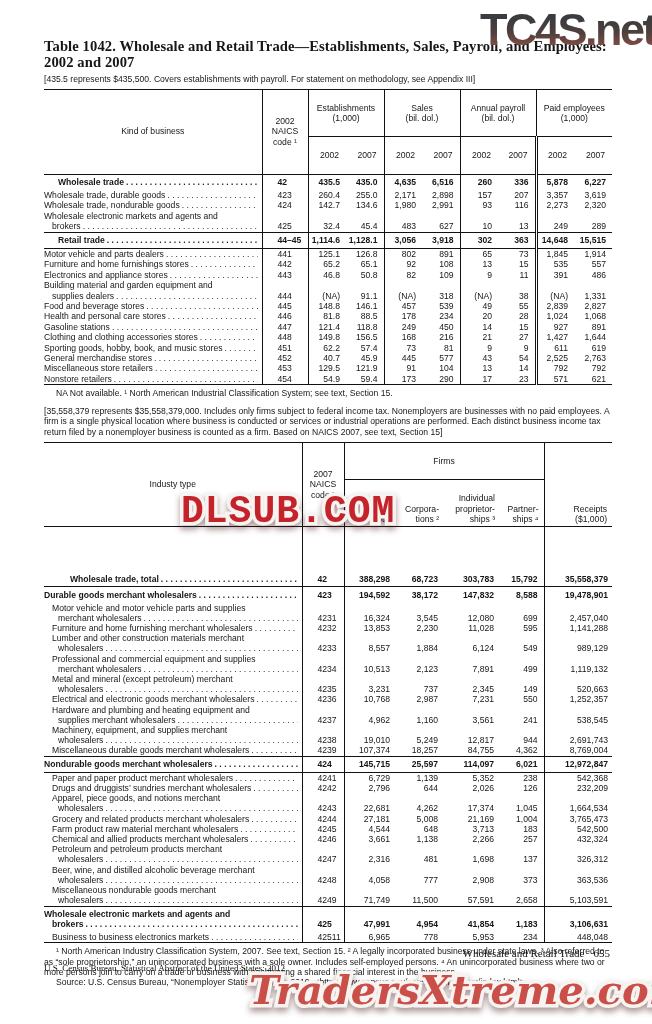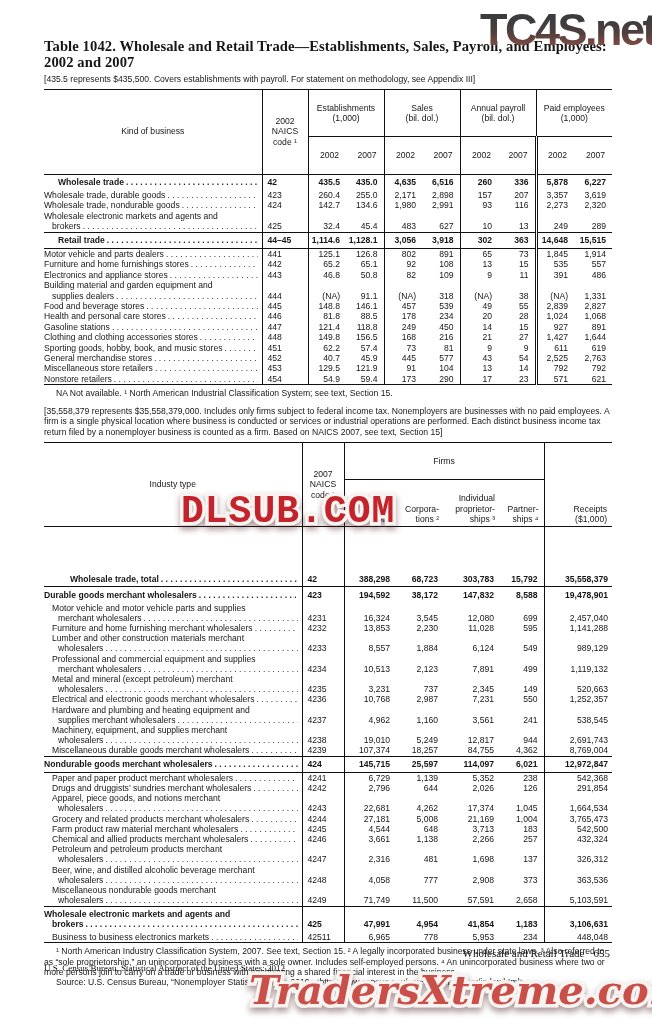--- a/index.html
+++ b/index.html
@@ -31,21 +31,21 @@
   .vld{border-left:3px double #111;}
   .vlr{border-left:1.5px solid #111;}
   th.grp + th.grp{border-left:1px solid #111;}
   th.grp.paid{border-left:3px double #111;}
   tr.yrs th{border-top:1px solid #111;border-bottom:1px solid #111;text-align:right;padding-right:7px;}
   th.firms{border-bottom:1px solid #111;}
   tr.subh th{vertical-align:bottom;text-align:right;padding-right:5px;padding-bottom:2px;}
   th.rcpt{vertical-align:bottom;text-align:right;padding-right:5px;padding-bottom:2px;}
 
   
-  td.code{padding-left:5px;text-align:left;}
+  td.code{padding-left:15px;text-align:left;}
   td.num{text-align:right;padding-right:6px;}
   td.num.last43{padding-right:4px;}
   tr.b>td{font-weight:bold;padding-top:2.5px;padding-bottom:2.5px;}
   tr.ra>td{border-top:1px solid #111;}
   tr.rb>td{border-bottom:1px solid #111;}
   td.lbl{padding-right:2px;}
   .ll{display:flex;}
   .ll .t{white-space:nowrap;flex:none;}
   .ll .d{flex:1 1 auto;overflow:hidden;white-space:nowrap;margin:0 2px;color:#1d1d1d;}
   .ll .d::after{content:" . . . . . . . . . . . . . . . . . . . . . . . . . . . . . . . . . . . . . . . . . . . . . . . . . . . . . . . . . . . .";}
@@ -682,21 +682,21 @@
             <div class="ll ind1">
               <span class="t">Drugs and druggists’ sundries merchant wholesalers</span>
               <span class="d"></span>
             </div>
           </td>
           <td class="code">4242</td>
           <td class="num ">2,796</td>
           <td class="num ">644</td>
           <td class="num ">2,026</td>
           <td class="num ">126</td>
-          <td class="num vlr last43">291,854</td>
+          <td class="num vlr last43">232,209</td>
         </tr>
         <tr>
           <td class="lbl">
             <div class="ll ind1">
               <span class="t">Apparel, piece goods, and notions merchant</span>
             </div>
             <div class="ll ind2">
               <span class="t">wholesalers</span>
               <span class="d"></span>
             </div>

